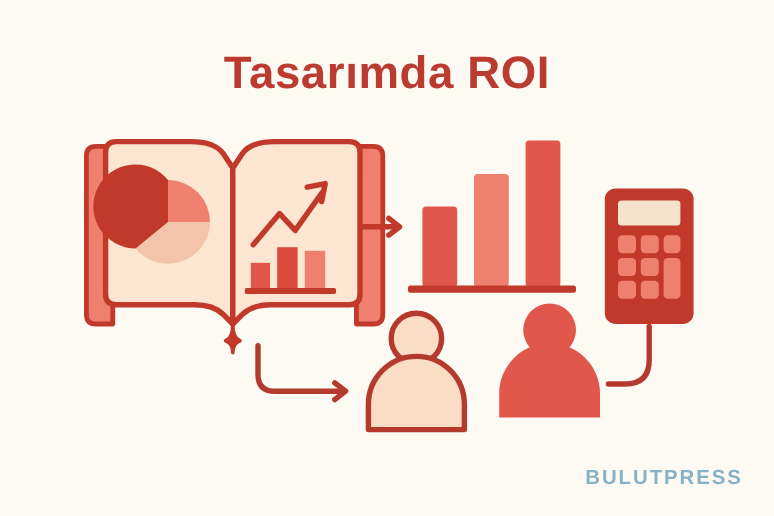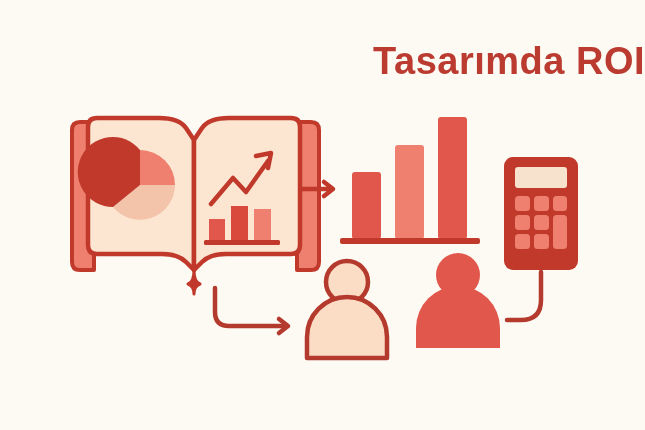--- a/index.html
+++ b/index.html
@@ -42,21 +42,21 @@
     position: absolute;
     left: 0;
     top: 0;
   }
 </style>
 </head>
 <body>
 
 <div id="canvas" style="background: rgb(253, 250, 244);">
 
-  <div id="title" style="color: rgb(187, 59, 48); text-align: right;">Tasarımda ROI</div>
+  <div id="title" style="color: rgb(187, 59, 48);">Tasarımda ROI</div>
 
   <svg class="art" width="645" height="430" viewBox="0 0 645 430">
 
     <g>
 
       <path d="M72,130 q0,-8 8,-8 l14,0 0,148 -14,0 q-8,0 -8,-8 z" fill="#ef7f6e" stroke="#c0392b" stroke-width="4" stroke-linejoin="round"></path>
 
       <path d="M297,122 l14,0 q8,0 8,8 l0,132 q0,8 -8,8 l-14,0 z" fill="#ef7f6e" stroke="#c0392b" stroke-width="4" stroke-linejoin="round"></path>
 
       <path d="M88,127 q0,-9 9,-9 l62,0 q20,0 27,10 l8,12 0,130 -8,-8 q-8,-8 -24,-8 l-65,0 q-9,0 -9,-9 z" fill="#fce6d2" stroke="#c0392b" stroke-width="4.5" stroke-linejoin="round"></path>
@@ -125,14 +125,15 @@
       <path d="M307,358 L307,337 a40,40 0 0,1 80,0 L387,358 Z" fill="#fbddc6" stroke="#b53a2e" stroke-width="4.5" stroke-linejoin="round"></path>
     </g>
 
     <g>
       <circle cx="458" cy="275" r="22" fill="#e2574c"></circle>
       <path d="M416,348 L416,328 a42,42 0 0,1 84,0 L500,348 Z" fill="#e2574c"></path>
     </g>
 
   </svg>
 
+  <div id="brand" style="color: rgb(135, 178, 198);">BULUTPRESS</div>
 
 </div>
 
 </body></html>

